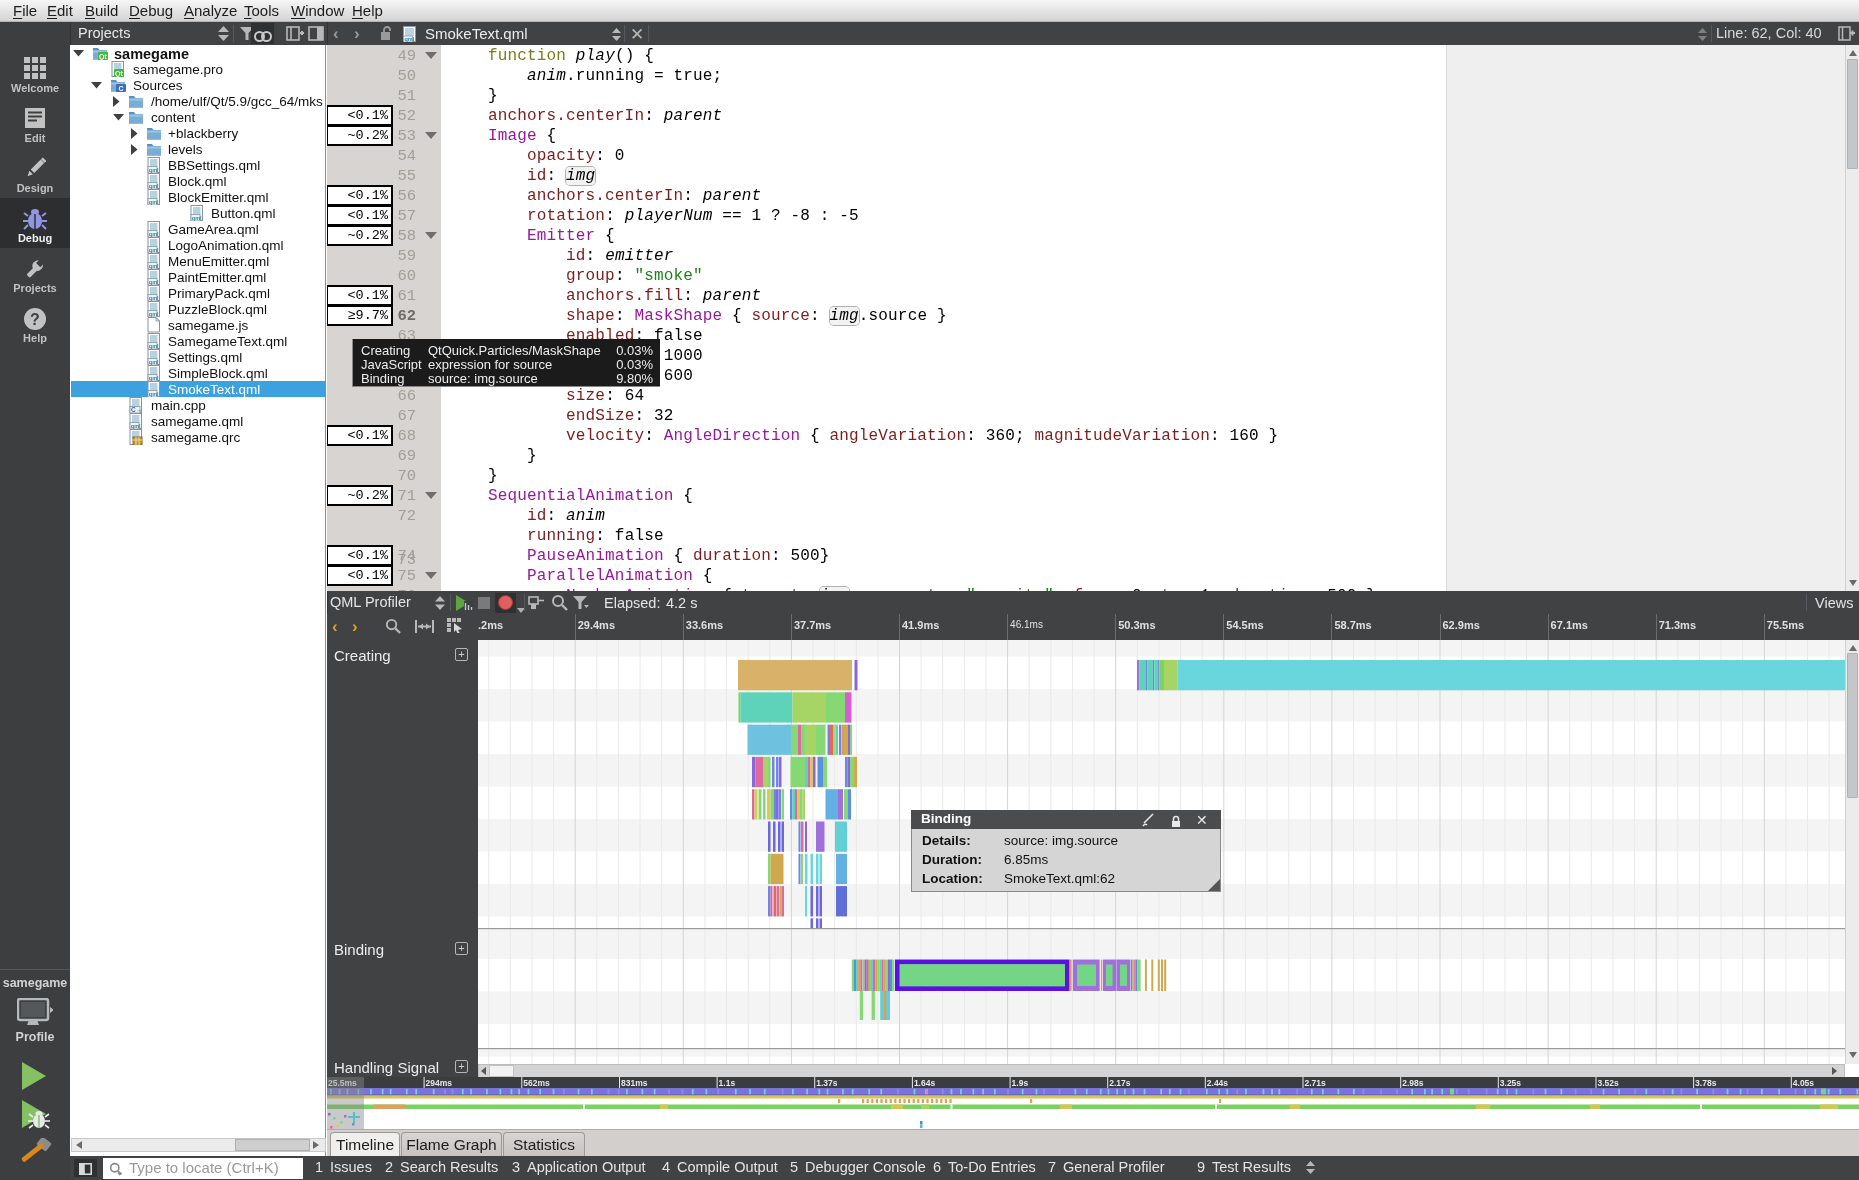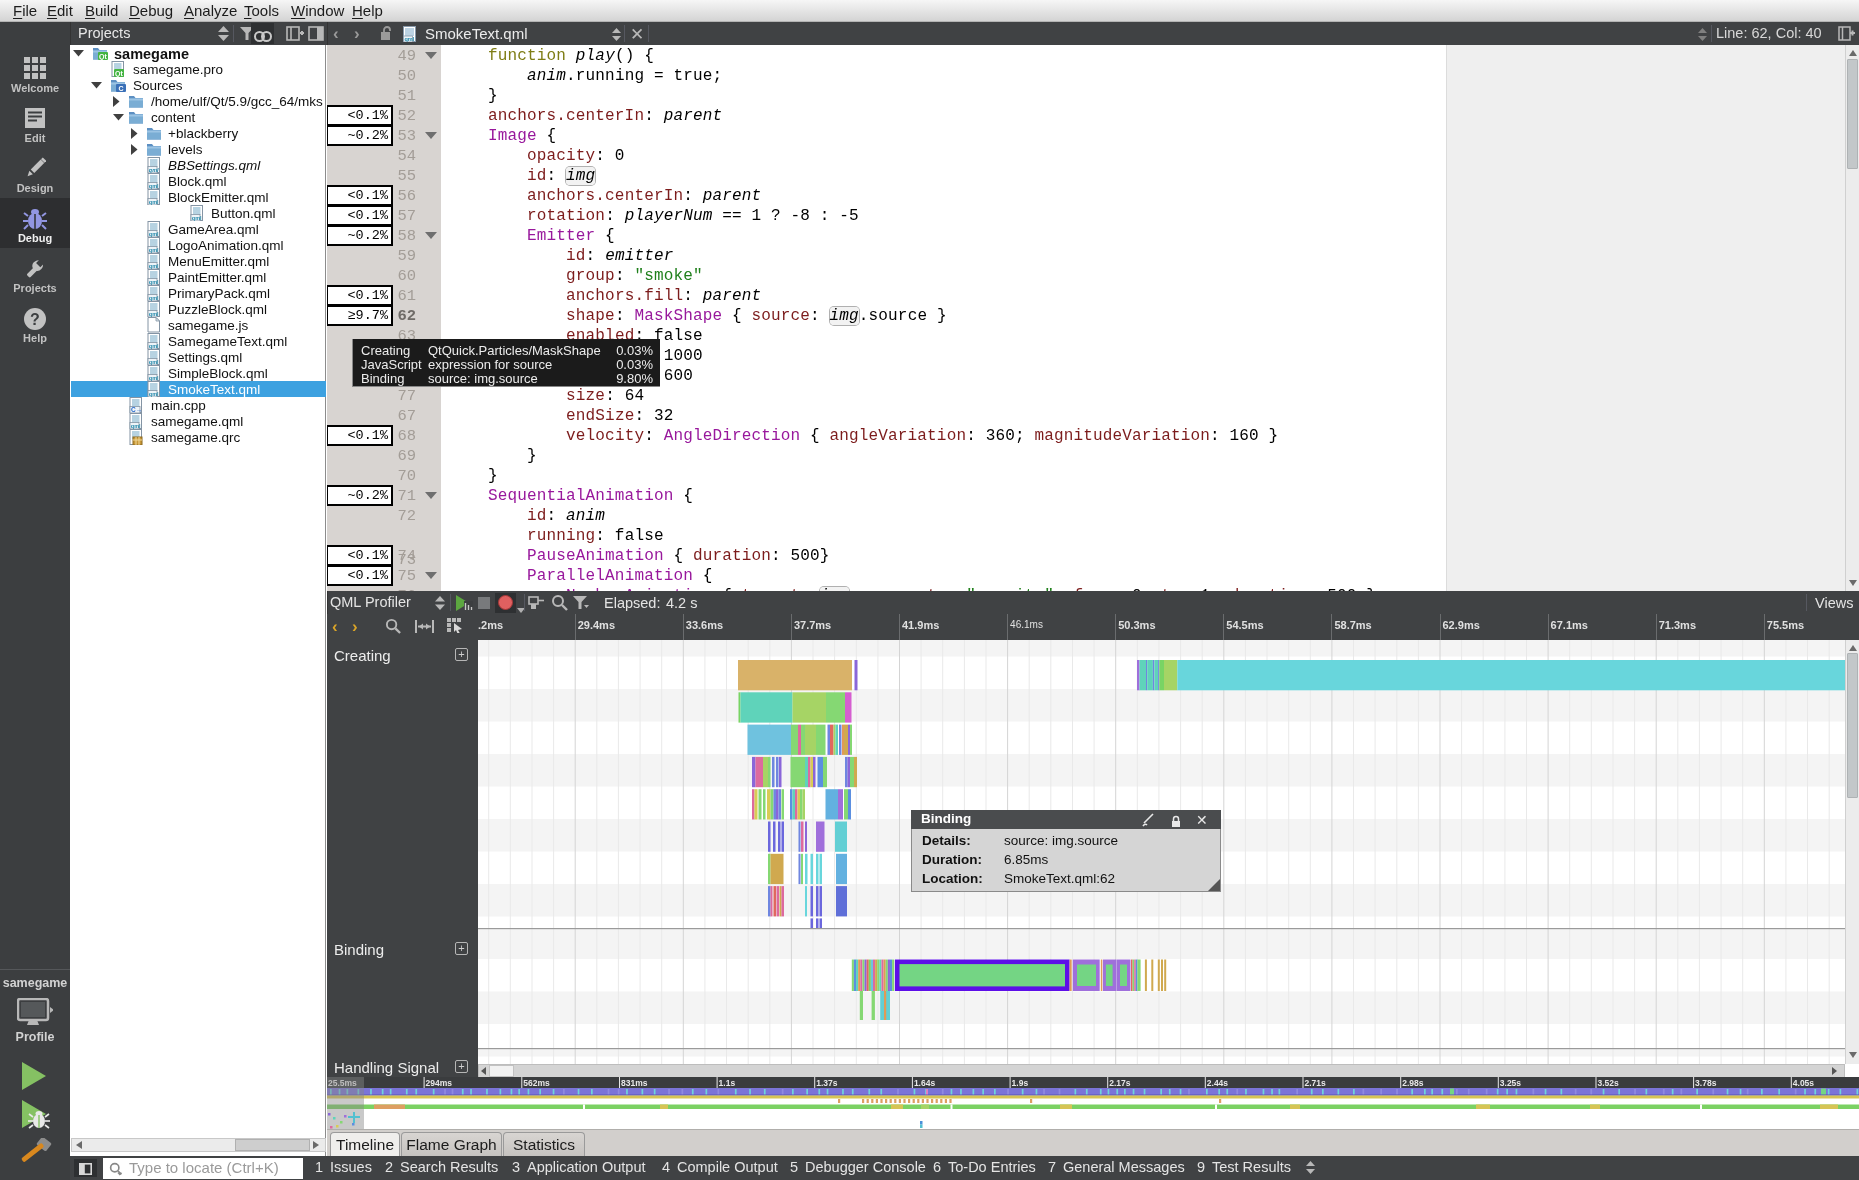--- a/index.html
+++ b/index.html
@@ -336,21 +336,21 @@
       </svg>
       <span style="position:absolute;left:75px;top:0">
         <svg width="16" height="16" viewBox="0 0 16 16">
           <path d="M1 3 h5 l1.5 2 H15 v9.5 H1 z" fill="#5c8fc2"></path>
           <path d="M1 5.5 H15 V14.5 H1 z" fill="#7aadd4"></path>
           <path d="M1 5.5 H15 V7.5 H1 z" fill="#9cc4e4"></path>
         </svg>
       </span>
       <span class="tx" style="left:97px;">levels</span>
     </div>
-    <div class="trow" style="top:112px;font-style:italic;">
+    <div class="trow" style="top:112px;">
       <span style="position:absolute;left:75px;top:0">
         <svg width="16" height="16" viewBox="0 0 16 16">
           <rect x="2" y="0.5" width="11.5" height="15" fill="#fff" stroke="#8494a4" stroke-width="1"></rect>
           <g stroke="#6fa6c4" stroke-width="1">
             <line x1="4" y1="3" x2="11.5" y2="3"></line>
             <line x1="4" y1="5" x2="11.5" y2="5"></line>
             <line x1="4" y1="7" x2="11.5" y2="7"></line>
             <line x1="4" y1="9" x2="11.5" y2="9"></line>
           </g>
           <rect x="2" y="9.5" width="9" height="6.5" fill="#eef4f8" stroke="#8494a4" stroke-width="0.8"></rect>
@@ -656,21 +656,21 @@
     <div class="fold" style="top:187px"></div>
     <div class="ln" style="top:201px;">59</div>
     <div class="ln" style="top:221px;padding-left:18px;">60</div>
     <div class="ln" style="top:241px;">61</div>
     <div class="pct" style="top:240px">&lt;0.1%</div>
     <div class="ln" style="top:261px;font-weight:bold;color:#6f6b67;">62</div>
     <div class="pct" style="top:260px">≥9.7%</div>
     <div class="ln" style="top:281px;">63</div>
     <div class="ln" style="top:301px;">64</div>
     <div class="ln" style="top:321px;">65</div>
-    <div class="ln" style="top:341px;">77</div>
+    <div class="ln" style="top:341px;">66</div>
     <div class="ln" style="top:361px;">67</div>
     <div class="ln" style="top:381px;">68</div>
     <div class="pct" style="top:380px">&lt;0.1%</div>
     <div class="ln" style="top:401px;">69</div>
     <div class="ln" style="top:421px;">70</div>
     <div class="ln" style="top:441px;">71</div>
     <div class="pct" style="top:440px">~0.2%</div>
     <div class="fold" style="top:447px"></div>
     <div class="ln" style="top:461px;padding-left:32px;">72</div>
     <div class="ln" style="top:481px;margin-top:24px;">73</div>
@@ -1310,19 +1310,19 @@
     <div class="a" style="left:330px;top:3px;color:#e4e4e4;font-size:14.5px">Search Results</div>
     <div class="a" style="left:442px;top:3px;color:#e4e4e4;font-size:14.5px">3</div>
     <div class="a" style="left:457px;top:3px;color:#e4e4e4;font-size:14.5px">Application Output</div>
     <div class="a" style="left:592px;top:3px;color:#e4e4e4;font-size:14.5px">4</div>
     <div class="a" style="left:607px;top:3px;color:#e4e4e4;font-size:14.5px">Compile Output</div>
     <div class="a" style="left:720px;top:3px;color:#e4e4e4;font-size:14.5px">5</div>
     <div class="a" style="left:735px;top:3px;color:#e4e4e4;font-size:14.5px">Debugger Console</div>
     <div class="a" style="left:863px;top:3px;color:#e4e4e4;font-size:14.5px">6</div>
     <div class="a" style="left:878px;top:3px;color:#e4e4e4;font-size:14.5px">To-Do Entries</div>
     <div class="a" style="left:978px;top:3px;color:#e4e4e4;font-size:14.5px">7</div>
-    <div class="a" style="left:993px;top:3px;color:#e4e4e4;font-size:14.5px">General Messages</div>
+    <div class="a" style="left:993px;top:3px;color:#e4e4e4;font-size:14.5px">General Profiler</div>
     <div class="a" style="left:1127px;top:3px;color:#e4e4e4;font-size:14.5px">9</div>
     <div class="a" style="left:1142px;top:3px;color:#e4e4e4;font-size:14.5px">Test Results</div>
     <div class="a" style="left:1235px;top:5px"><svg width="11" height="13" viewBox="0 0 11 13">
 <polygon points="5.5,0 10,5 1,5" fill="#b8b8b8"></polygon>
         <polygon points="5.5,13 10,8 1,8" fill="#b8b8b8"></polygon>
       </svg></div>
   </div>
 </body></html>

